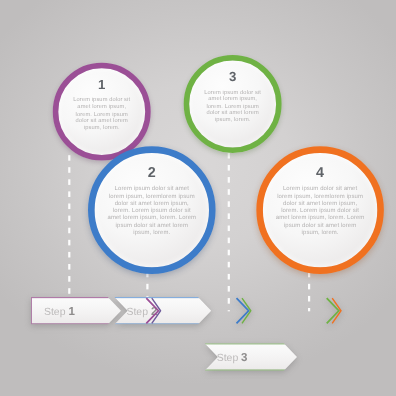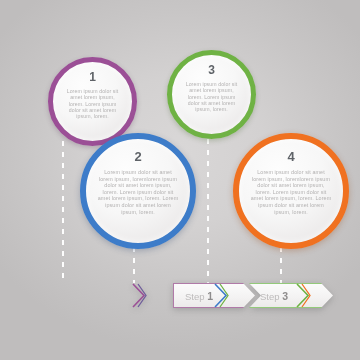--- a/index.html
+++ b/index.html
@@ -66,44 +66,43 @@
       box-shadow:0 2px 5px rgba(90,60,90,.28), inset 0 0 6px rgba(255,255,255,.9);}
   #c2{left:80px; top:133px; border-color:#3d7cc9;
       box-shadow:0 2px 6px rgba(45,70,110,.30), inset 0 0 7px rgba(255,255,255,.9);}
   #c3{left:167px;top:50px;  border-color:#6fb244;
       box-shadow:0 2px 5px rgba(60,95,40,.26), inset 0 0 6px rgba(255,255,255,.9);}
   #c4{left:233px;top:133px; border-color:#f07120;
       box-shadow:0 2px 6px rgba(150,70,20,.30), inset 0 0 7px rgba(255,255,255,.9);}
 
   
   #stepbar{
-    position:absolute;left:28px;top:283px;width:305px;height:25px;
+    position:absolute;left:28px;top:270px;width:305px;height:25px;
     display:flex;z-index:4;
     filter:drop-shadow(0 2px 3px rgba(120,120,120,.45));
-    justify-content:flex-end;
   }
   .seg{
     position:relative;height:25px;
     display:flex;align-items:center;
     box-sizing:border-box;
     font-size:9.5px;
     color:#bdbbbb;
     background:linear-gradient(to bottom,#fbfbfb 0%,#f4f3f3 55%,#eceaea 100%);
   }
   .seg .lbl{padding-left:11px;white-space:nowrap;}
   .seg .lbl b{color:#8e8c8c;font-weight:bold;font-size:10.5px;}
   .seg.s1{width:82px;margin-left:0;
     clip-path:polygon(0 0, 70px 0, 82px 50%, 70px 100%, 0 100%);
     border-top:1.2px solid #b07aa8;border-bottom:1.2px solid #b07aa8;border-left:1.2px solid #b07aa8;}
   .seg.s2{width:88px;margin-left:-6px;
     clip-path:polygon(0 0, 76px 0, 88px 50%, 76px 100%, 0 100%, 12px 50%);
     border-top:1.2px solid #86aedd;border-bottom:1.2px solid #86aedd;}
   .seg.s3{width:84px;margin-left:-6px;
     clip-path:polygon(0 0, 72px 0, 84px 50%, 72px 100%, 0 100%, 12px 50%);
-    border-top:1.2px solid #93c97a;border-bottom:1.2px solid #93c97a;}
+    border-top:1.2px solid #93c97a;border-bottom:1.2px solid #93c97a;margin-top:42px;}
   .seg.s4{width:82px;margin-left:-6px;
     clip-path:polygon(0 0, 70px 0, 82px 50%, 70px 100%, 0 100%, 12px 50%);
     border-top:1.2px solid #ef9a62;border-bottom:1.2px solid #ef9a62;border-right:1.2px solid #ef9a62;}
   
   .chev{
     position:absolute;top:0;height:25px;width:15px;z-index:6;
     pointer-events:none;
   }
   .chev.k1{left:104px;}
   .chev.k2{left:186px;}
@@ -139,20 +138,26 @@
     <div class="body">Lorem ipsum dolor sit amet lorem ipsum, loremlorem ipsum dolor sit amet lorem ipsum, lorem. Lorem ipsum dolor sit amet lorem ipsum, lorem. Lorem ipsum dolor sit amet lorem ipsum, lorem.</div>
   </div>
 
   <div id="stepbar">
     <div class="seg s1">
       <div class="lbl">
         <span>Step</span>
         <b>1</b>
       </div>
     </div>
+    <div class="seg s2">
+      <div class="lbl">
+        <span>Step</span>
+        <b>2</b>
+      </div>
+    </div>
     <div class="seg s3">
       <div class="lbl">
         <span>Step</span>
         <b>3</b>
       </div>
     </div>
 
     <div class="chev k1">
       <svg width="15" height="25" viewBox="0 0 15 25">
         <path d="M1,1 L12,12.5 L1,24" fill="none" stroke="#9b4f96" stroke-width="1.6"></path>

